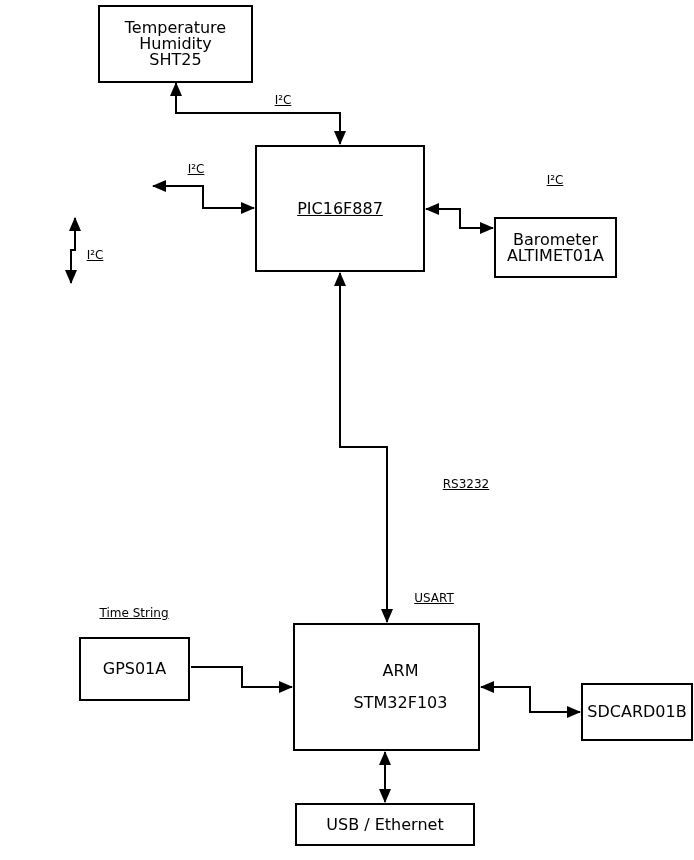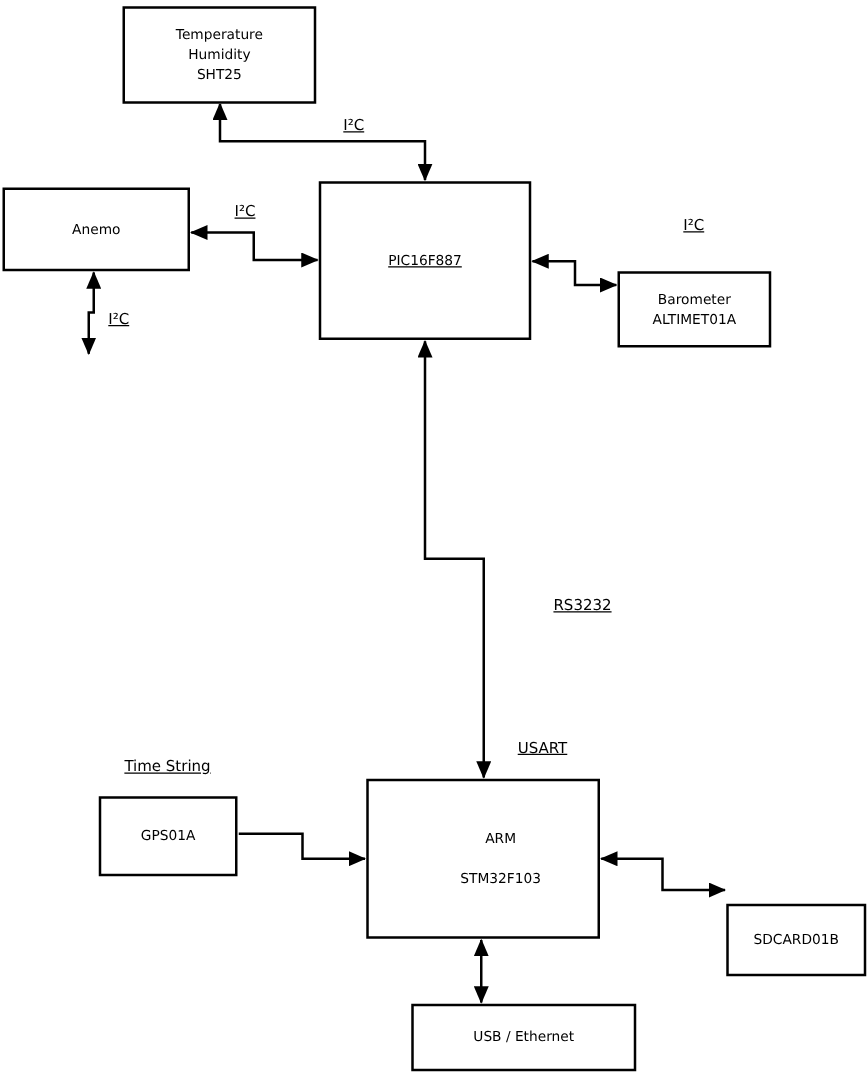--- a/index.html
+++ b/index.html
@@ -25,43 +25,43 @@
   .node {
     position: absolute;
     box-sizing: border-box;
     border: 2px solid #000000;
     background: #ffffff;
     display: flex;
     align-items: center;
     justify-content: center;
     text-align: center;
     white-space: pre-line;
-    font-size: 11px;
+    font-size: 16px;
     line-height: 16px;
     color: #000000;
   }
   .edge-label {
     position: absolute;
     transform: translateX(-50%);
     font-size: 12px;
     line-height: 15px;
     color: #000000;
     white-space: nowrap;
     text-decoration: underline;
   }
   
   .n-temp   { left: 98px;  top: 5px;   width: 155px; height: 78px; }
   .n-anemo  { left: 2px;   top: 150px; width: 150px; height: 67px; }
   .n-wind   { left: 16px;  top: 284px; width: 111px; height: 67px; }
   .n-pic    { left: 255px; top: 145px; width: 170px; height: 127px; text-decoration: underline; }
   .n-baro   { left: 494px; top: 197px; width: 123px; height: 61px; margin-top: 20px; }
   .n-gps    { left: 79px;  top: 637px; width: 111px; height: 64px; }
   .n-arm    { left: 293px; top: 623px; width: 187px; height: 128px; padding-left: 28px; }
-  .n-sd     { left: 581px; top: 683px; width: 112px; height: 58px; margin-top: 40px; }
-  .n-usb    { left: 295px; top: 803px; width: 180px; height: 54px; margin-left: 34px; }
+  .n-sd     { left: 581px; top: 683px; width: 112px; height: 58px; }
+  .n-usb    { left: 295px; top: 803px; width: 180px; height: 43px; }
   
   .l-i2c-temp { left: 283px; top: 93px; }
   .l-i2c-anemo{ left: 196px; top: 162px; }
   .l-i2c-wind { left: 95px;  top: 248px; }
   .l-i2c-baro { left: 555px; top: 173px; }
   .l-rs3232   { left: 426px; top: 477px; margin-left: 40px; }
   .l-usart    { left: 434px; top: 591px; }
   .l-timestr  { left: 134px; top: 606px; }
 </style>
 </head>
@@ -84,21 +84,20 @@
       <polyline points="191,667 242,667 242,687 292,687" marker-end="url(#arrow)"></polyline>
       <polyline points="481,687 530,687 530,712 580,712" marker-start="url(#arrow)" marker-end="url(#arrow)"></polyline>
       <polyline points="385,752 385,802" marker-start="url(#arrow)" marker-end="url(#arrow)"></polyline>
     </g>
   </svg>
 
   <div class="node n-temp">Temperature
 Humidity
 SHT25</div>
 
-  <div class="node n-anemo">Anemo</div>
 
 
   <div class="node n-pic">PIC16F887</div>
 
   <div class="node n-baro">Barometer
 ALTIMET01A</div>
 
   <div class="node n-gps">GPS01A</div>
 
   <div class="node n-arm">ARM

